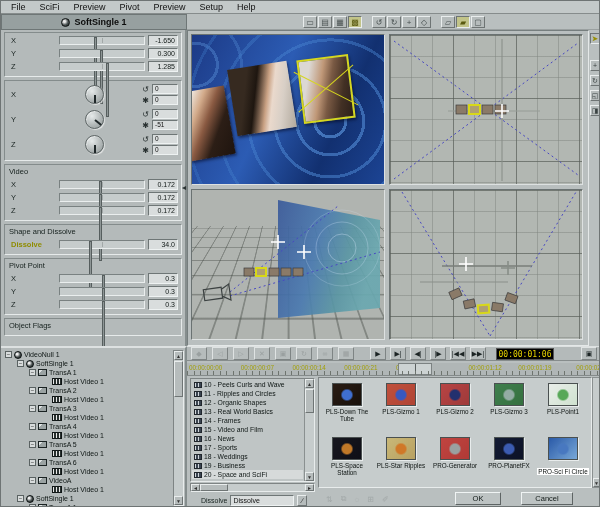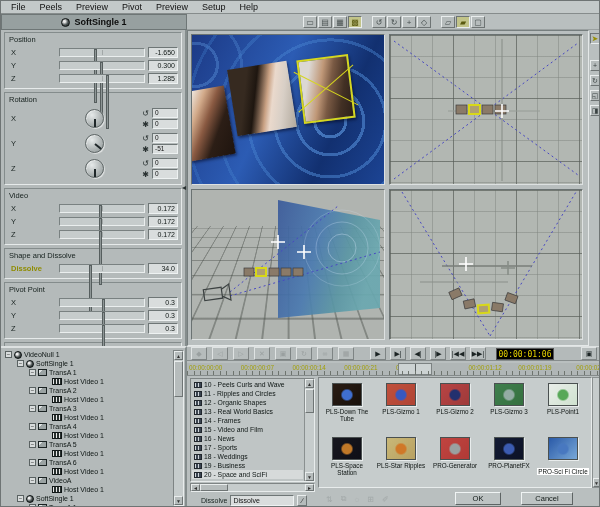--- a/index.html
+++ b/index.html
@@ -191,21 +191,21 @@
   #ok-btn{position:absolute;right:100px;top:2px;width:46px;}
   #cancel-btn{position:absolute;right:28px;top:2px;width:52px;}
 </style>
 </head>
 <body>
 
 <div id="app">
 
   <div id="menubar">
       <div class="menu-item">File</div>
-      <div class="menu-item">Peels</div>
+      <div class="menu-item">SciFi</div>
       <div class="menu-item">Preview</div>
       <div class="menu-item">Pivot</div>
       <div class="menu-item">Preview</div>
       <div class="menu-item">Setup</div>
       <div class="menu-item">Help</div>
     </div>
 
   <div id="insp-header">
     <span class="obj-icon"></span>
     <span>SoftSingle 1</span>
@@ -226,21 +226,20 @@
       </div>
       <div class="tb-group">
         <div class="tb-btn">▱</div>
         <div class="tb-btn active">▰</div>
         <div class="tb-btn">▢</div>
       </div>
     </div>
 
   <div id="inspector">
       <div class="group">
-        <span class="group-title">Position</span>
         <div class="prow">
           <span class="prow-label">X</span>
           <div class="slider">
             <div class="mid"></div>
             <div class="thumb" style="left: 40%;"></div>
           </div>
           <div class="valbox">-1.650</div>
         </div>
         <div class="prow">
           <span class="prow-label">Y</span>
@@ -253,21 +252,20 @@
         <div class="prow">
           <span class="prow-label">Z</span>
           <div class="slider">
             <div class="mid"></div>
             <div class="thumb" style="left: 55%;"></div>
           </div>
           <div class="valbox">1.285</div>
         </div>
       </div>
       <div class="group">
-        <span class="group-title">Rotation</span>
         <div class="krow">
           <span class="prow-label" style="width: 26px;">X</span>
           <div class="knob">
             <div class="tick" style="transform: rotate(0deg);"></div>
           </div>
           <div class="kfields">
             <div class="kfield">
               <span class="mini-ico">↺</span>
               <div class="kbox">0</div>
             </div>

